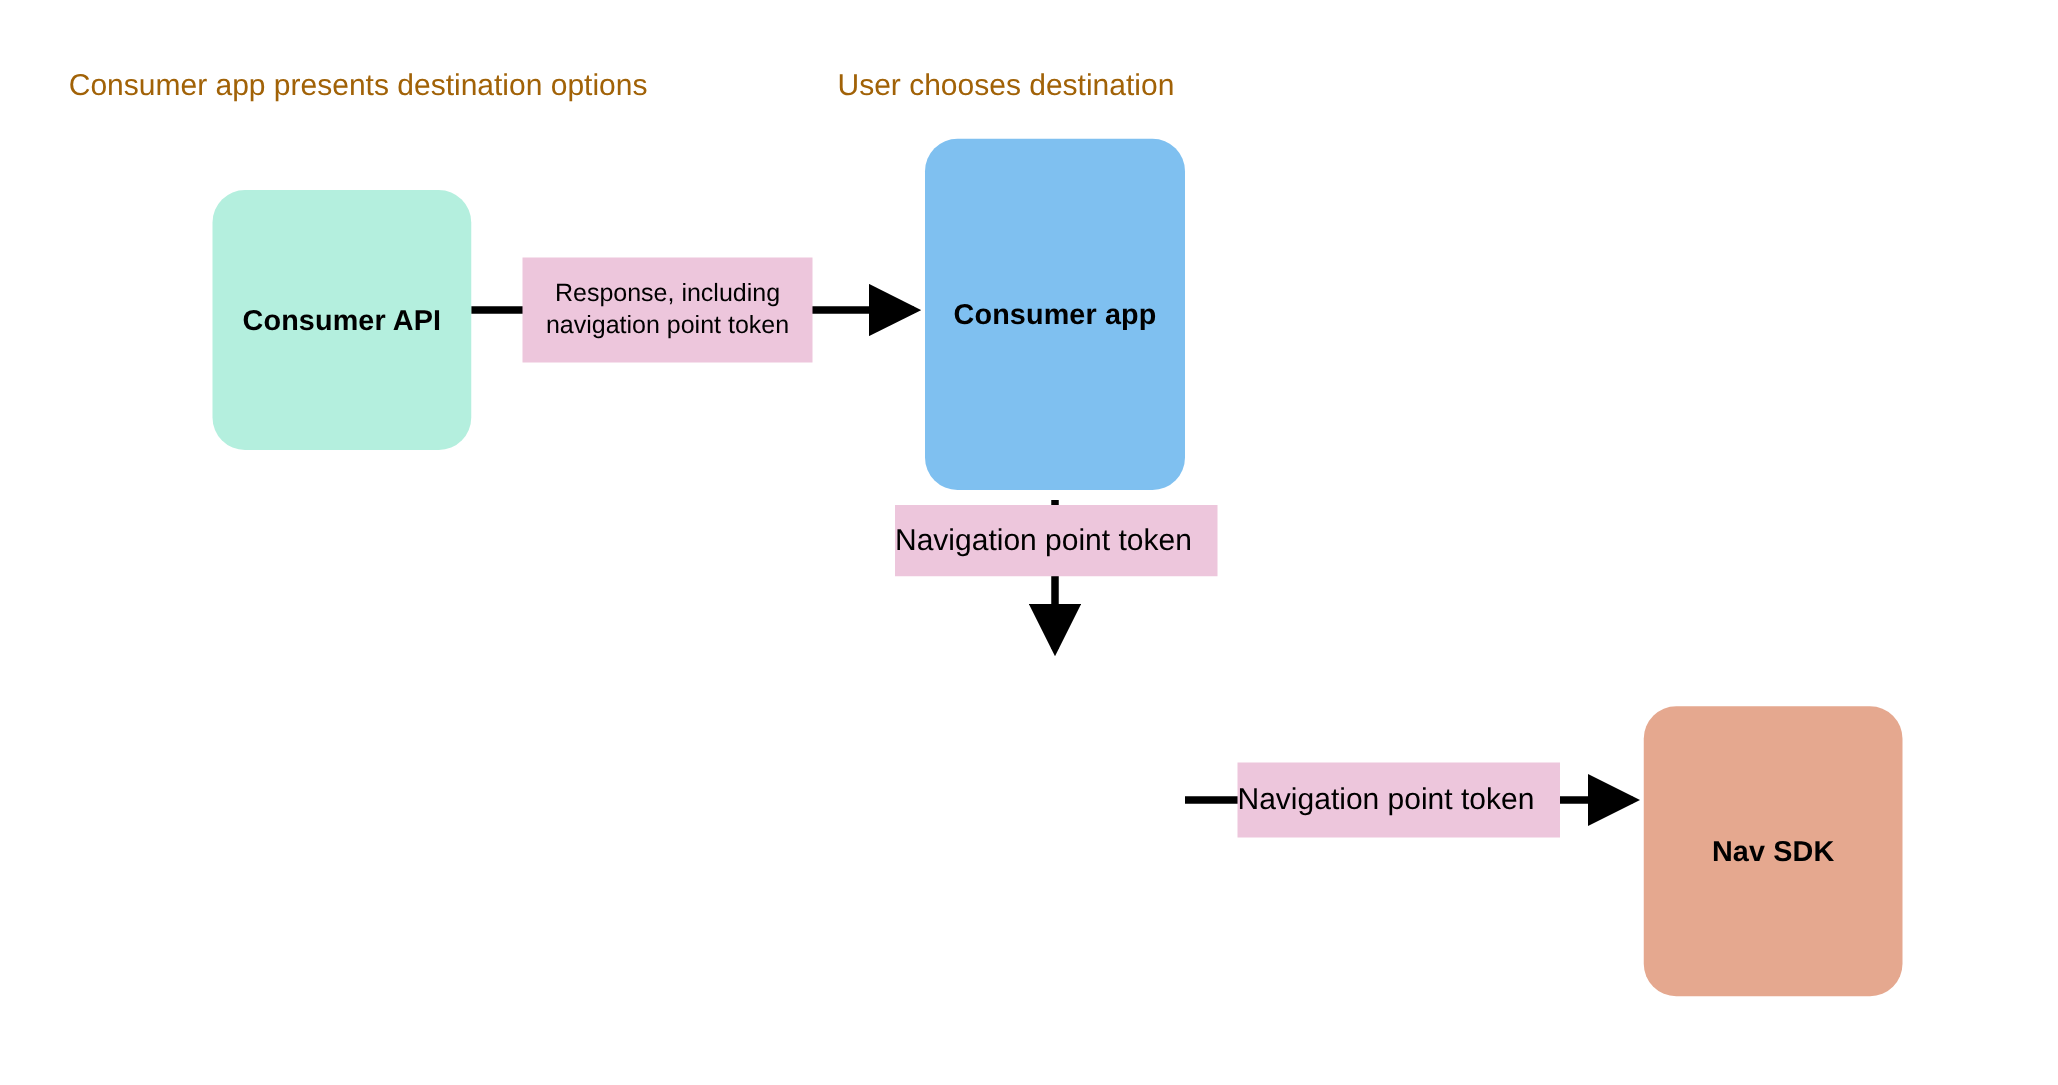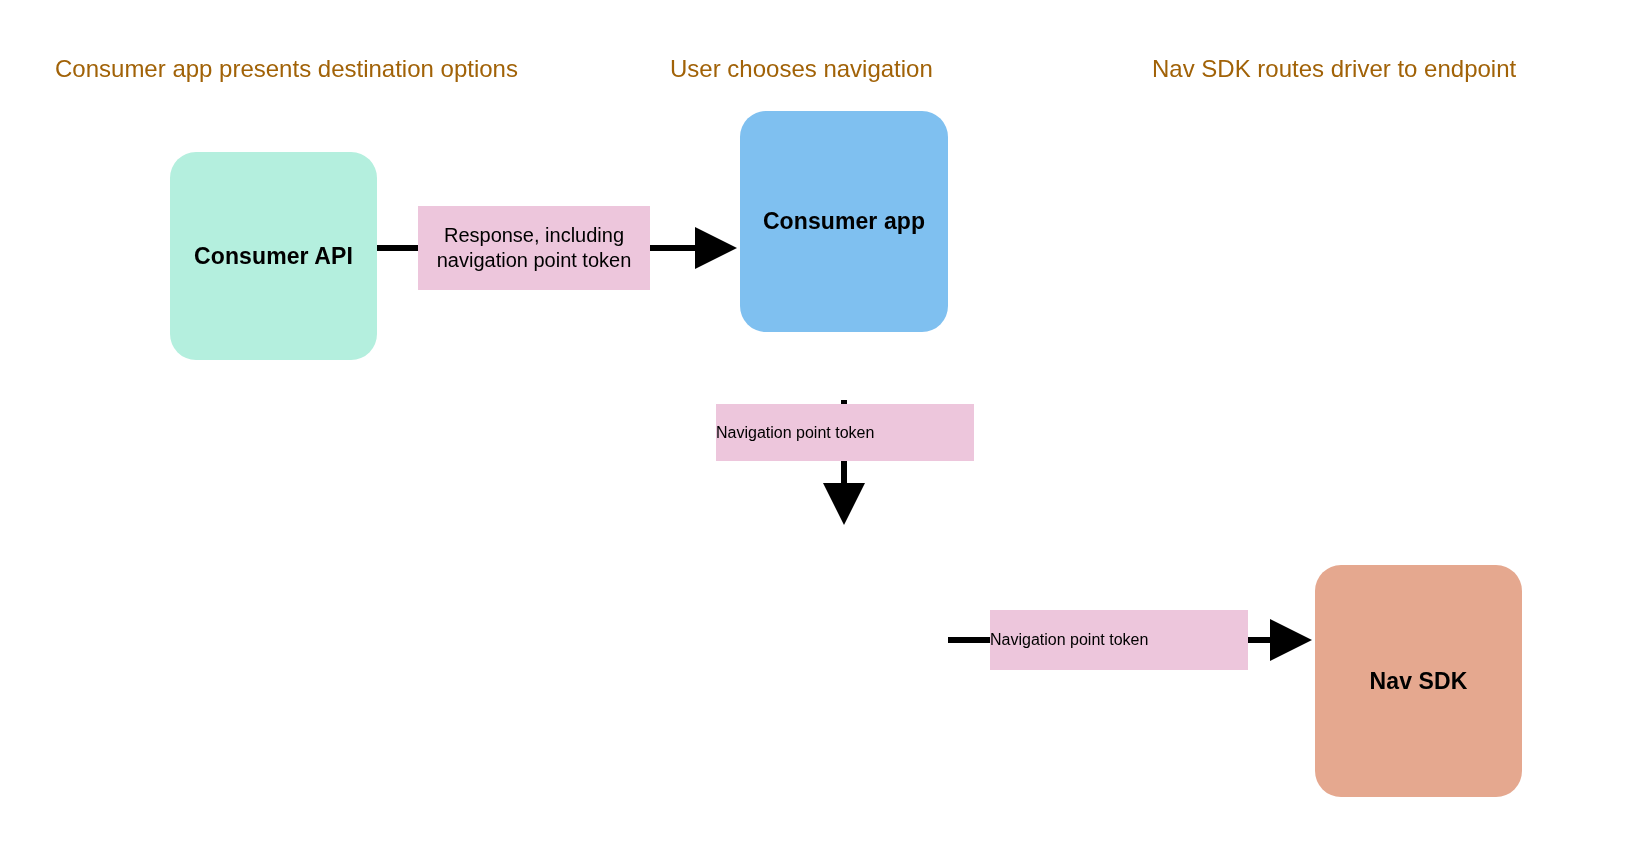--- a/index.html
+++ b/index.html
@@ -50,21 +50,21 @@
     letter-spacing: 0.1px;
   }
 
   #node-geocoding {
     left: 170px; top: 152px;
     width: 207px; height: 208px;
     background: #b4efde;
   }
   #node-consumer {
     left: 740px; top: 111px;
-    width: 208px; height: 221px;
+    width: 208px; height: 281px;
     background: #7fc0f0;
   }
   #node-driver {
     left: 740px; top: 527px;
     width: 208px; height: 288px;
     background: #7fc0f0;
   }
   #node-navsdk {
     left: 1315px; top: 565px;
     width: 207px; height: 232px;
@@ -82,21 +82,21 @@
   
   .edge-label {
     position: absolute;
     background: #edc6dc;
     display: flex;
     align-items: center;
     box-sizing: border-box;
     text-align: center;
   }
   .edge-label .edge-text {
-    font-size: 16px;
+    font-size: 24px;
     line-height: 26px;
     font-weight: 400;
     color: #000000;
   }
   #label-response {
     left: 418px; top: 206px;
     width: 232px; height: 84px;
     padding: 4px 6px;
   }
   #label-response .edge-text { font-size: 20px; line-height: 25px; }
@@ -109,22 +109,21 @@
     left: 990px; top: 610px;
     width: 258px; height: 60px;
   }
 </style>
 </head>
 <body>
 
 <div id="canvas">
 
   <div class="col-header" id="hdr-left">Consumer app presents destination options</div>
-  <div class="col-header" id="hdr-mid">User chooses navigation</div>
-  <div class="col-header" id="hdr-right">Nav SDK routes driver to endpoint</div>
+  <div class="col-header" id="hdr-mid">User chooses destination</div>
 
   <svg id="connectors" viewBox="0 0 1646 868" xmlns="http://www.w3.org/2000/svg">
     <defs>
       <marker id="arrowhead" markerWidth="7" markerHeight="7" refX="6" refY="3.5" orient="auto" markerUnits="strokeWidth">
         <polygon points="0 0, 7 3.5, 0 7" fill="#000000"></polygon>
       </marker>
     </defs>
 
     <line x1="377" y1="248" x2="731" y2="248" stroke="#000000" stroke-width="6" marker-end="url(#arrowhead)"></line>
 

